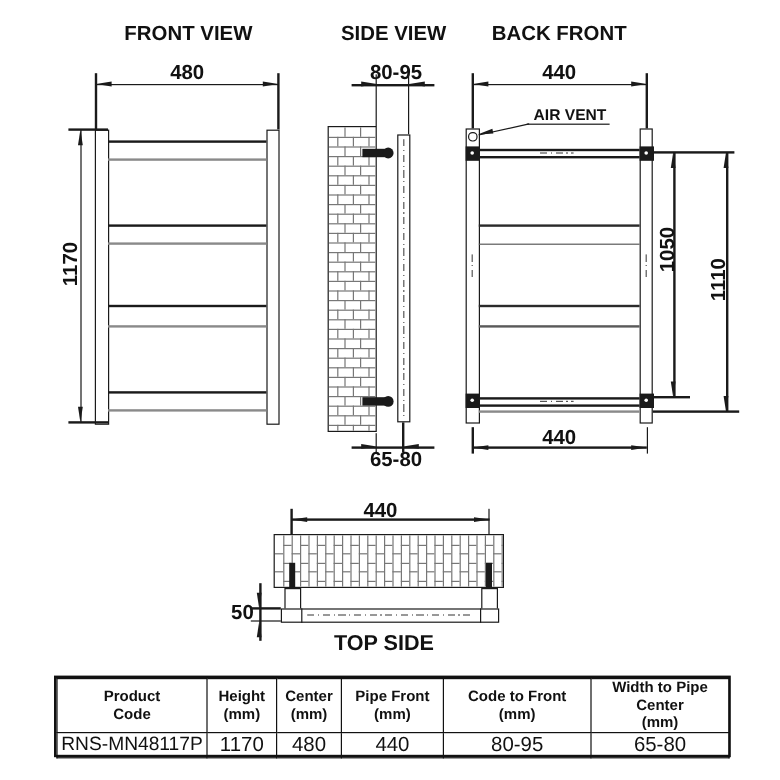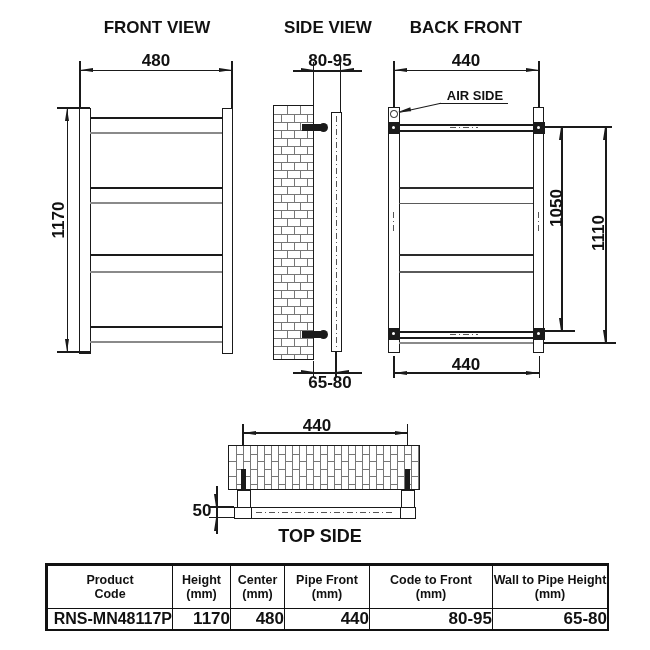--- a/index.html
+++ b/index.html
@@ -22,21 +22,21 @@
   .sq{width:12px;height:12px;background:#1a1a1a;}
   .sq .dot{left:4px;top:4px;width:3.5px;height:3.5px;background:#fff;border-radius:50%;}
   .dash-v{width:1px;background:repeating-linear-gradient(180deg,#555 0 6px,transparent 6px 9px,#555 9px 10px,transparent 10px 13px);}
   .dash-h{height:1px;background:repeating-linear-gradient(90deg,#555 0 6px,transparent 6px 9px,#555 9px 10px,transparent 10px 13px);}
   .circ{position:absolute;border-radius:50%;box-sizing:border-box;}
   .spec{position:absolute;left:45px;top:563px;width:560px;height:64px;border:2.5px solid #111;background:#fff;}
   .spec table{width:100%;height:100%;border-collapse:collapse;table-layout:fixed;}
   .spec th,.spec td{border:1.5px solid #111;padding:0;text-align:center;vertical-align:middle;
       font-family:"Liberation Sans",sans-serif;}
   .spec th{font-size:12.5px;font-weight:700;line-height:14.5px;}
-  .spec td{font-size:16px;font-weight:700;text-align:right;}
+  .spec td{font-size:16px;font-weight:400;}
 </style>
 </head>
 <body>
 
 <div class="cv">
 
   <div>
     <div class="txt t17" style="left:77px;top:19px;width:160px;">FRONT VIEW</div>
     <div class="txt t17" style="left:116px;top:52px;width:80px;">480</div>
     <div class="ln" style="left:80px;top:69.5px;width:152px;height:1.5px;"></div>
@@ -201,21 +201,21 @@
     <div class="txt t17" style="left:396px;top:19px;width:140px;">BACK FRONT</div>
     <div class="txt t17" style="left:426px;top:52px;width:80px;">440</div>
     <div class="ln" style="left:394px;top:69.5px;width:145px;height:1.5px;"></div>
     <div class="arr ar-l" style="left:394px;top:67.7px;"></div>
     <div class="arr ar-r" style="left:526px;top:67.7px;"></div>
     <div class="ln" style="left:393.3px;top:61px;width:1.4px;height:47px;"></div>
     <div class="ln" style="left:538.3px;top:61px;width:1.4px;height:47px;"></div>
     <div class="box" style="left:388px;top:107px;width:11.5px;height:246px;"></div>
     <div class="box" style="left:532.5px;top:107px;width:11.5px;height:246px;"></div>
     <div class="circ" style="left:390px;top:110px;width:7.5px;height:7.5px;border:1.4px solid #1a1a1a;background:#fff;"></div>
-    <div class="txt t13" style="left:440px;top:89px;width:70px;">AIR SIDE</div>
+    <div class="txt t13" style="left:440px;top:89px;width:70px;">AIR VENT</div>
     <div class="ln" style="left:439px;top:102.6px;width:69px;height:1.3px;"></div>
     <div class="ln" style="left:399px;top:112px;width:43px;height:1.3px;transform:rotate(-12.5deg);transform-origin:0 50%;"></div>
     <div class="arr ar-l" style="left:398px;top:110.4px;transform:rotate(-12deg);transform-origin:left center;"></div>
     <div class="ln" style="left:399px;top:124px;width:134px;height:1.6px;"></div>
     <div class="ln" style="left:399px;top:130.4px;width:134px;height:1.6px;"></div>
     <div class="dash-h" style="left:450px;top:126.8px;width:28px;"></div>
     <div class="sq" style="left:387.6px;top:121.8px;">
         <div class="dot"></div>
       </div>
     <div class="sq" style="left:532.6px;top:121.8px;">
@@ -405,21 +405,21 @@
         </th>
         <th>
           <div>Pipe Front</div>
               <div>(mm)</div>
         </th>
         <th>
           <div>Code to Front</div>
               <div>(mm)</div>
         </th>
         <th>
-          <div>Wall to Pipe Height</div>
+          <div>Width to Pipe Center</div>
               <div>(mm)</div>
         </th>
       </tr>
       <tr style="height:18px;">
         <td>RNS-MN48117P</td>
         <td style="font-size:17px;">1170</td>
         <td style="font-size:17px;">480</td>
         <td style="font-size:17px;">440</td>
         <td style="font-size:17px;">80-95</td>
         <td style="font-size:17px;">65-80</td>

